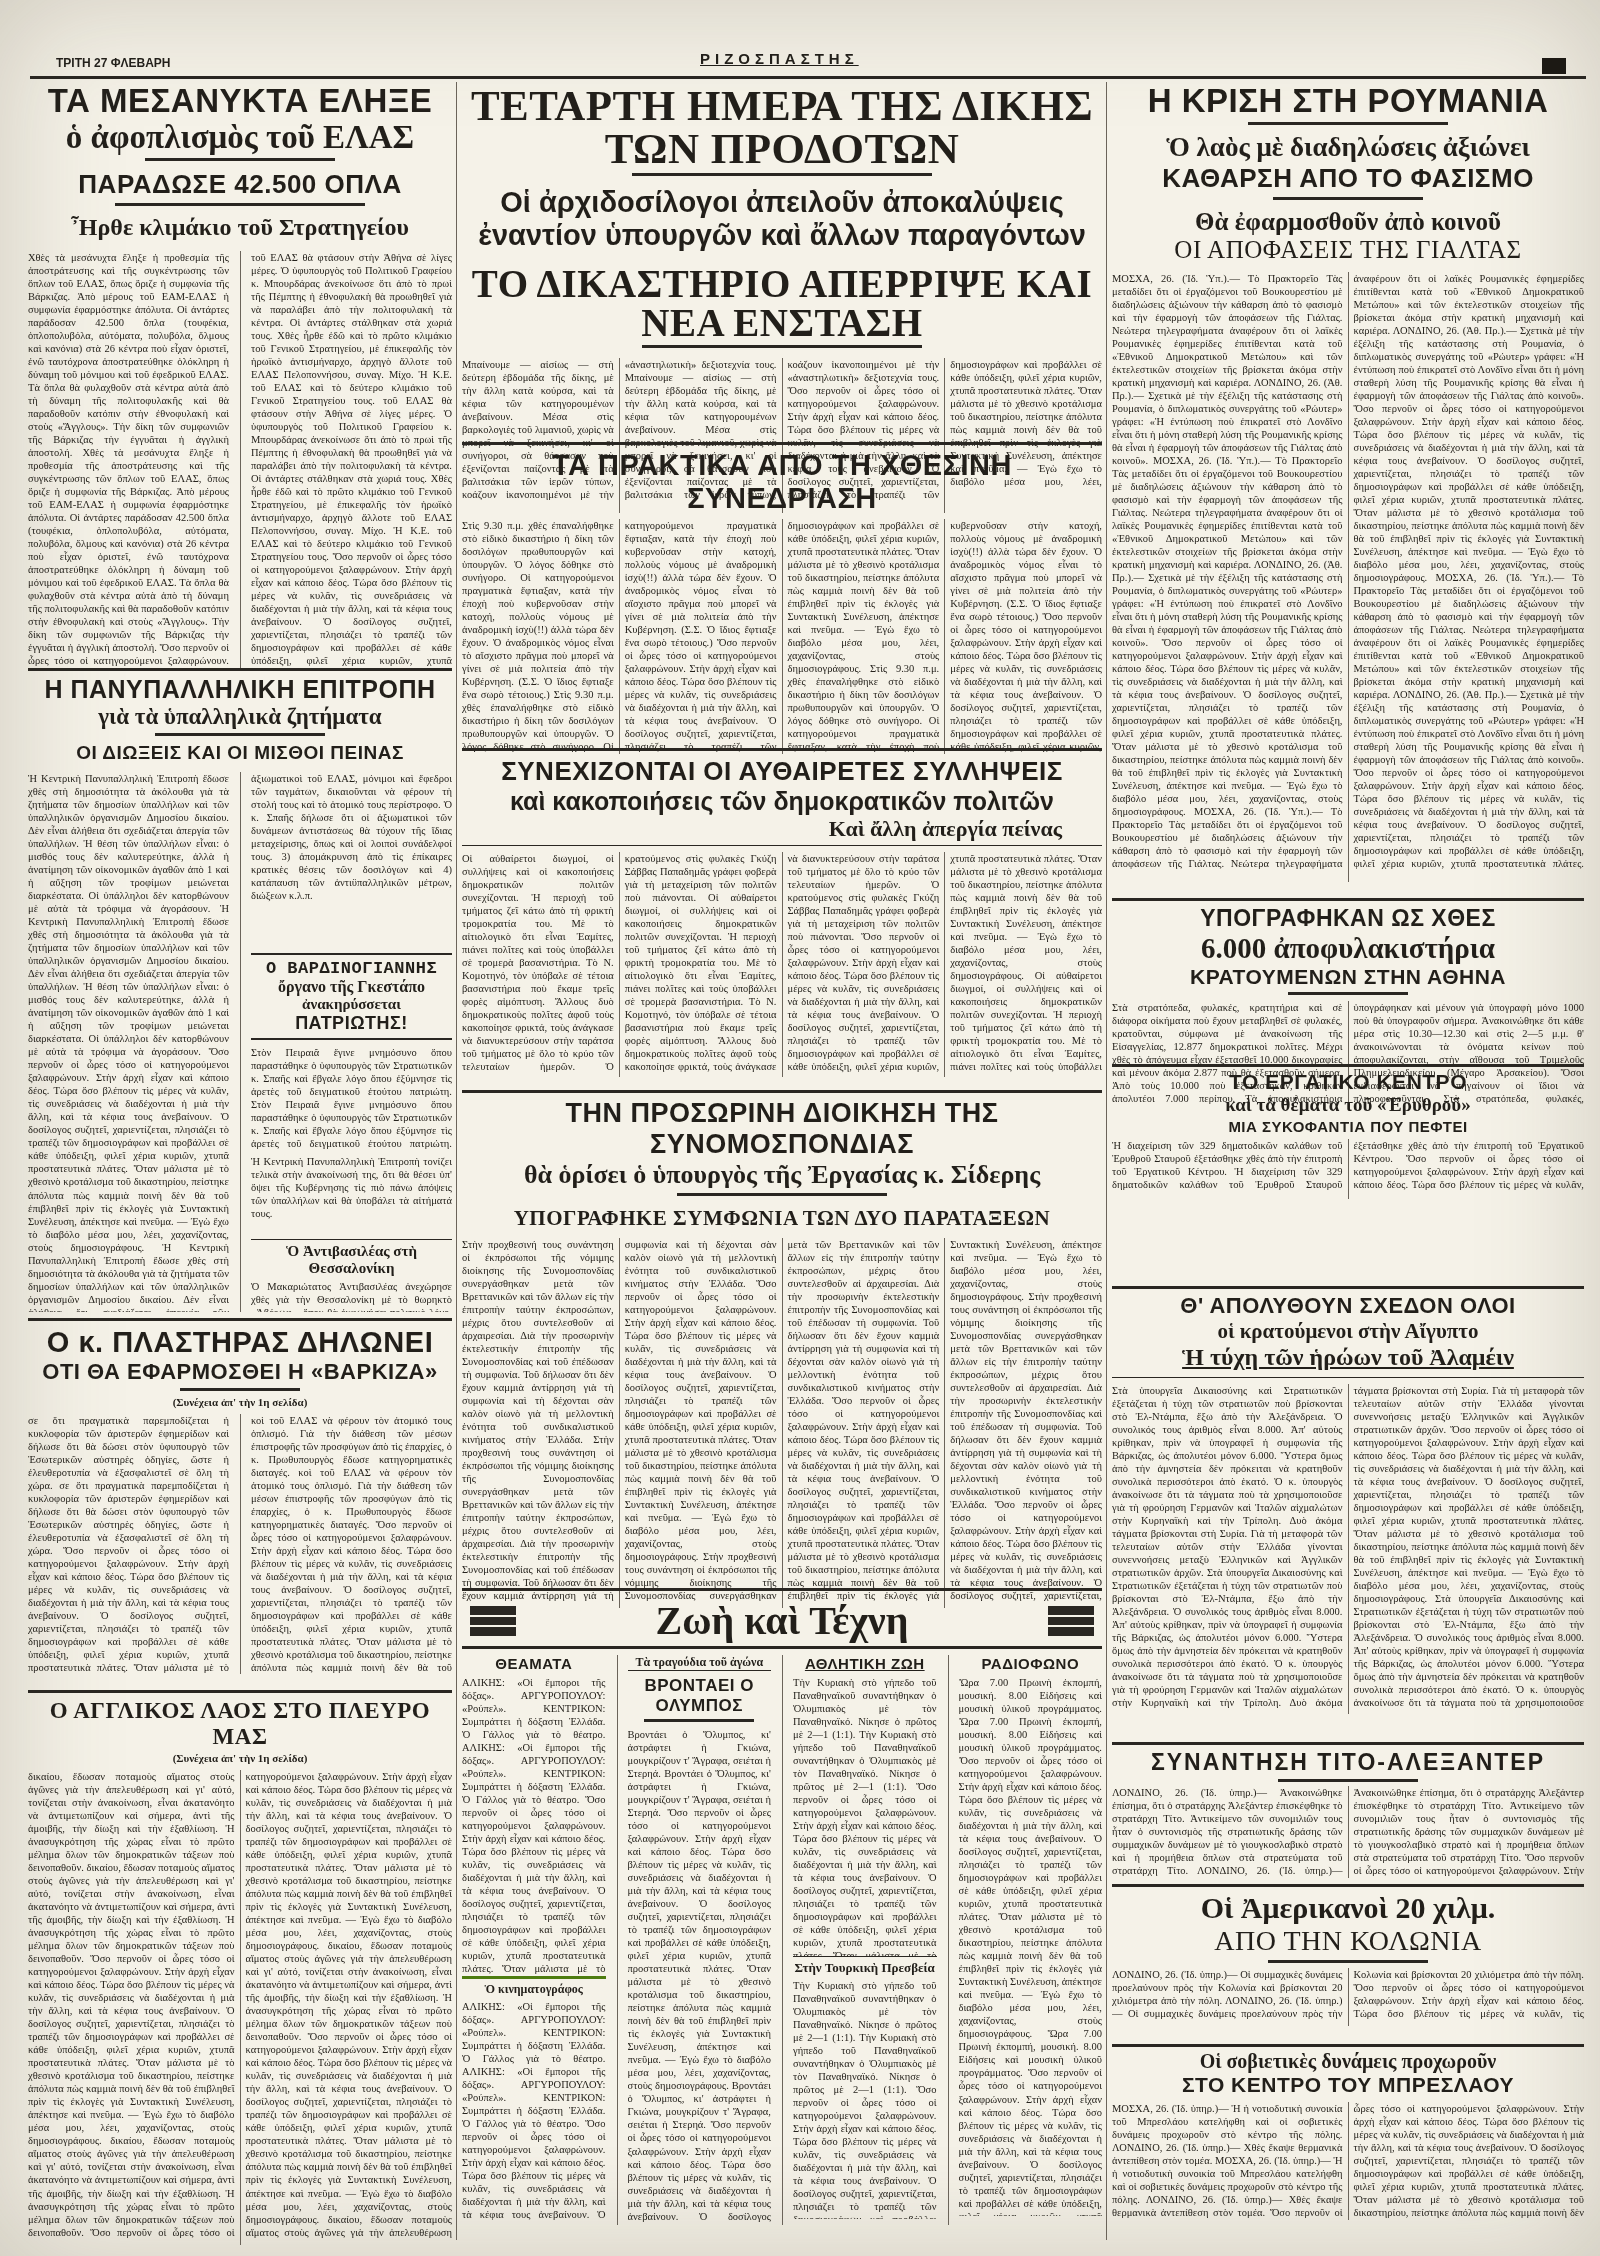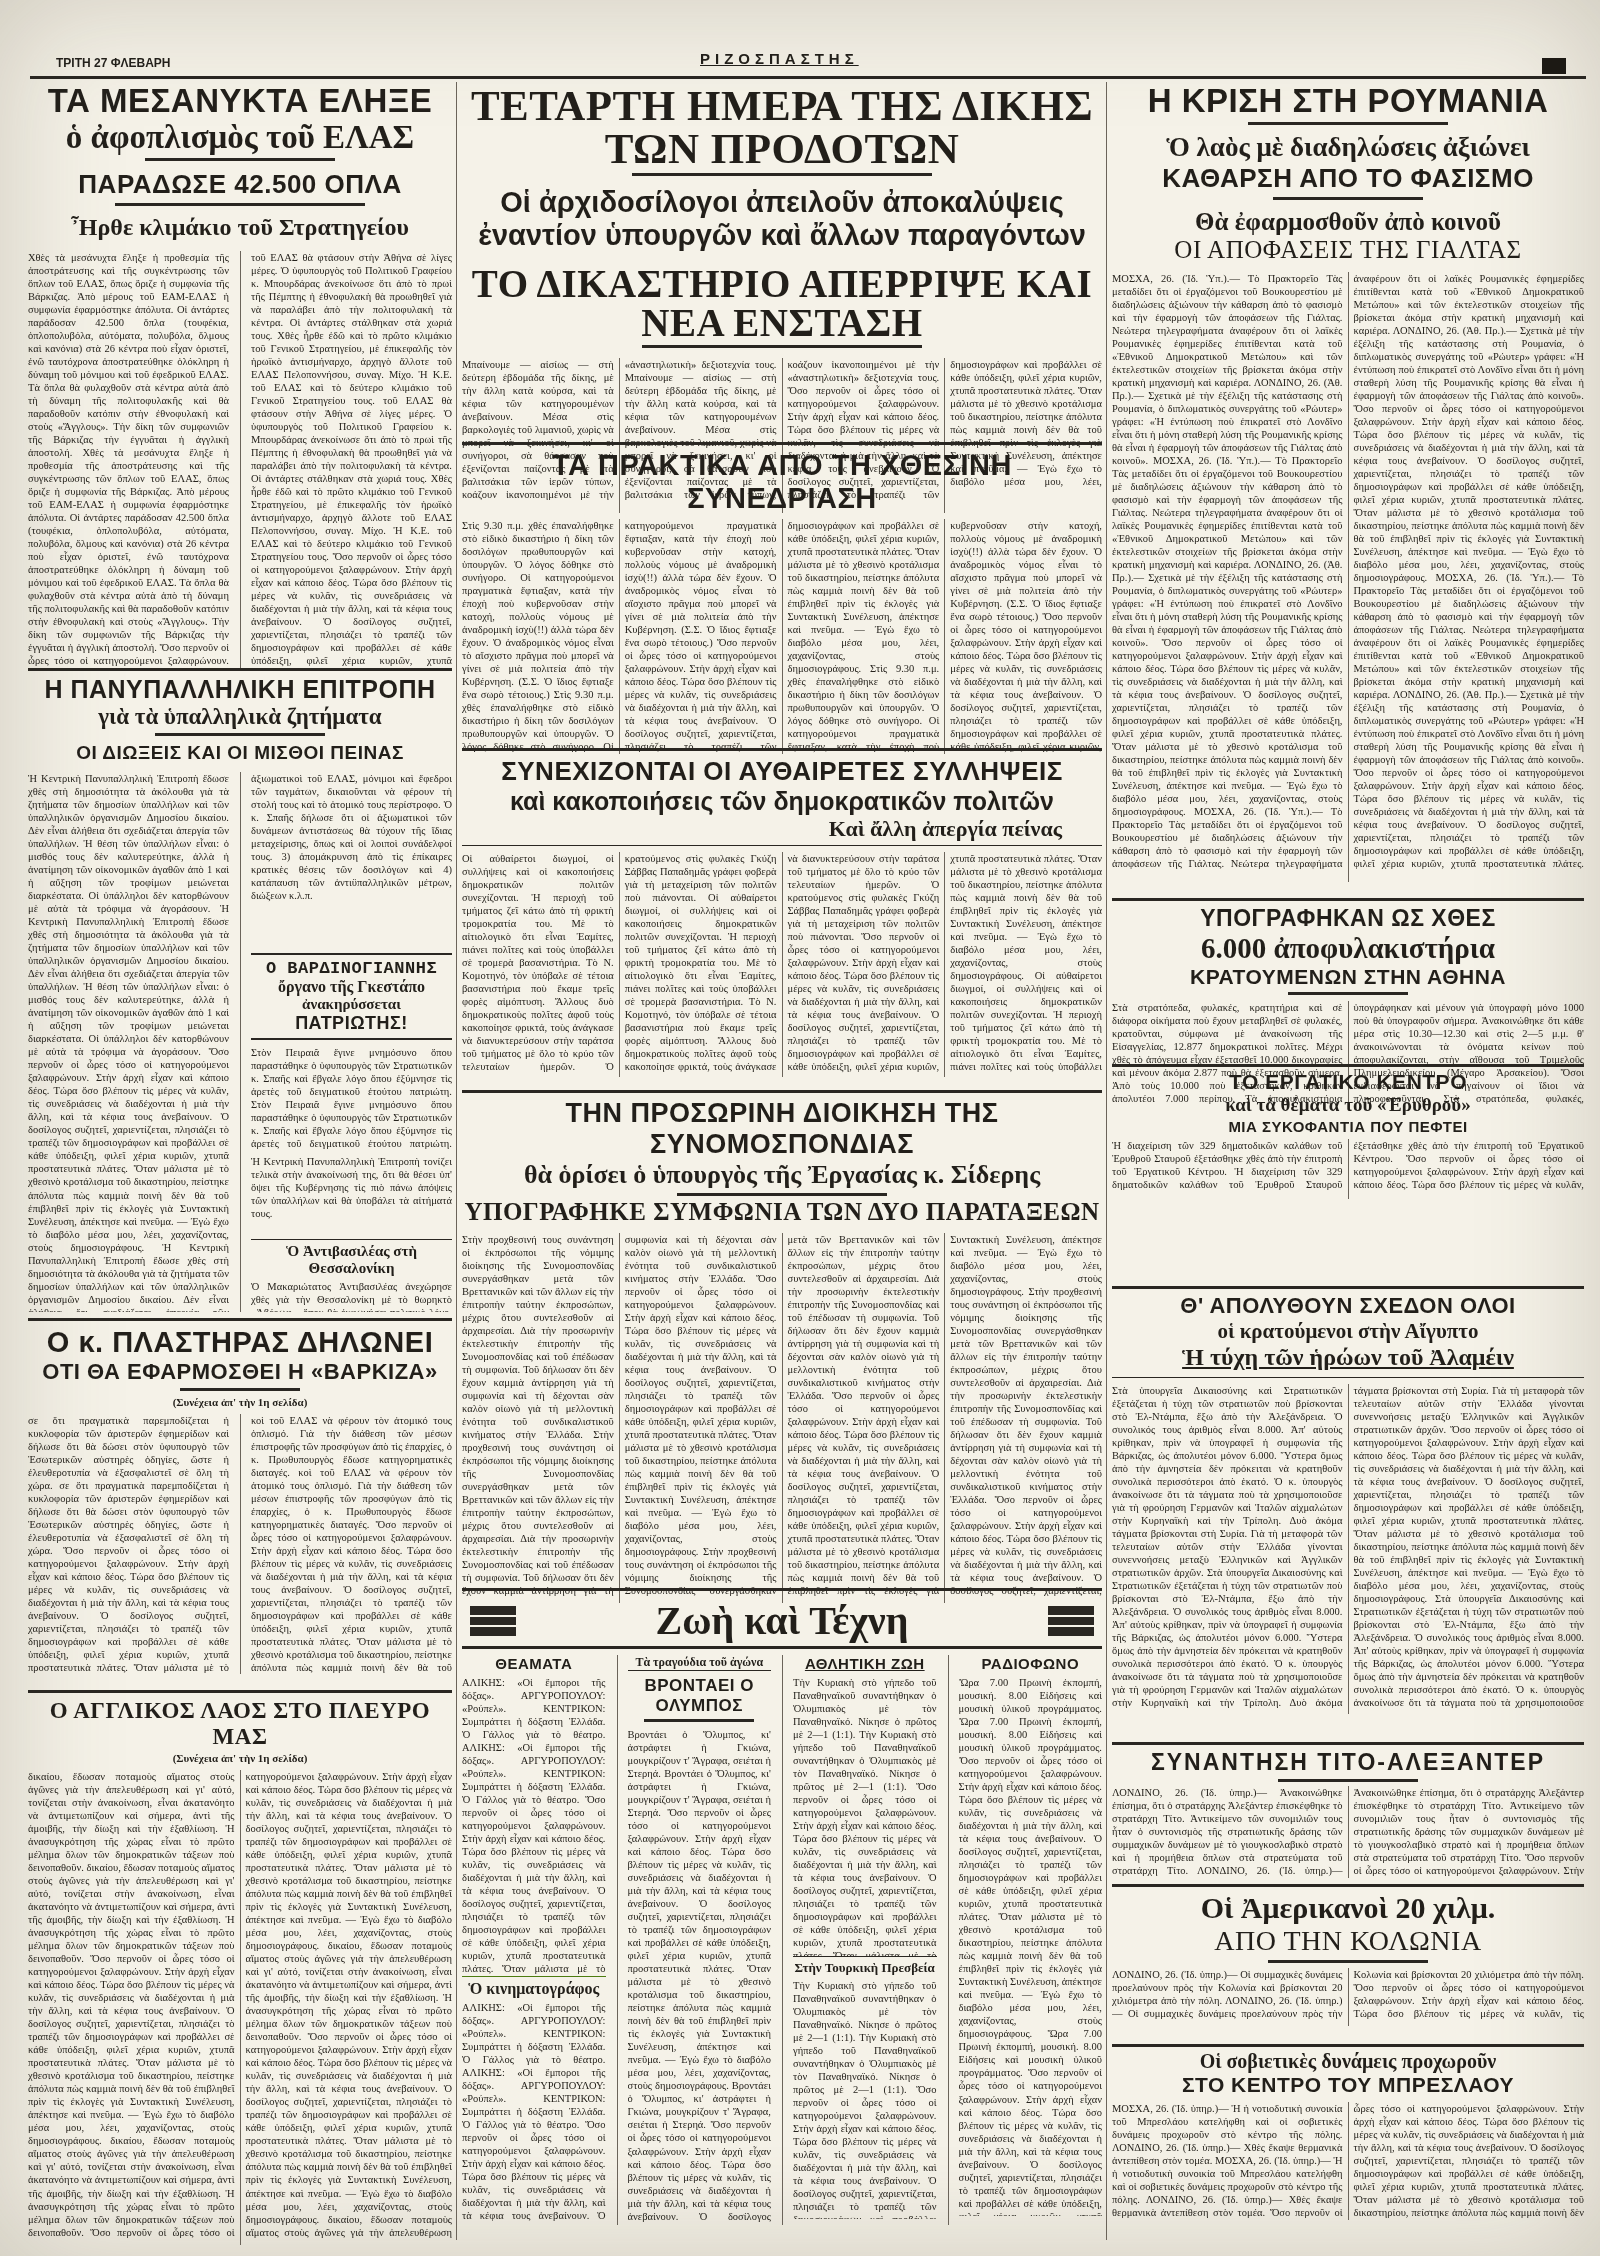--- a/index.html
+++ b/index.html
@@ -118,37 +118,37 @@
     <div class="sansb ctr" style="font-size:25px;">καὶ κακοποιήσεις τῶν δημοκρατικῶν πολιτῶν</div>
     <div class="serifb" style="font-size:22px;text-align:right;padding-right:40px;border-bottom:1px solid #2a2722;padding-bottom:3px;">Καὶ ἄλλη ἀπεργία πείνας</div>
     <div class="cols4 body-txt" style="margin-top:6px;height:225px;">Οἱ αὐθαίρετοι διωγμοί, οἱ συλλήψεις καὶ οἱ κακοποιήσεις δημοκρατικῶν πολιτῶν συνεχίζονται. Ἡ περιοχὴ τοῦ τμήματος ζεῖ κάτω ἀπὸ τὴ φρικτὴ τρομοκρατία του. Μὲ τὸ αἰτιολογικὸ ὅτι εἶναι Ἐαμίτες, πιάνει πολῖτες καὶ τοὺς ὑποβάλλει σὲ τρομερὰ βασανιστήρια. Τὸ Ν. Κομοτηνό, τὸν ὑπόβαλε σὲ τέτοια βασανιστήρια ποὺ ἔκαμε τρεῖς φορὲς αἱμόπτυση. Ἄλλους δυὸ δημοκρατικοὺς πολῖτες ἀφοῦ τοὺς κακοποίησε φρικτά, τοὺς ἀνάγκασε νὰ διανυκτερεύσουν στὴν ταράτσα τοῦ τμήματος μὲ ὅλο τὸ κρύο τῶν τελευταίων ἡμερῶν. Ὁ κρατούμενος στὶς φυλακὲς Γκύζη Σάββας Παπαδημᾶς γράφει φοβερὰ γιὰ τὴ μεταχείριση τῶν πολιτῶν ποὺ πιάνονται.  Οἱ αὐθαίρετοι διωγμοί, οἱ συλλήψεις καὶ οἱ κακοποιήσεις δημοκρατικῶν πολιτῶν συνεχίζονται. Ἡ περιοχὴ τοῦ τμήματος ζεῖ κάτω ἀπὸ τὴ φρικτὴ τρομοκρατία του. Μὲ τὸ αἰτιολογικὸ ὅτι εἶναι Ἐαμίτες, πιάνει πολῖτες καὶ τοὺς ὑποβάλλει σὲ τρομερὰ βασανιστήρια. Τὸ Ν. Κομοτηνό, τὸν ὑπόβαλε σὲ τέτοια βασανιστήρια ποὺ ἔκαμε τρεῖς φορὲς αἱμόπτυση. Ἄλλους δυὸ δημοκρατικοὺς πολῖτες ἀφοῦ τοὺς κακοποίησε φρικτά, τοὺς ἀνάγκασε νὰ διανυκτερεύσουν στὴν ταράτσα τοῦ τμήματος μὲ ὅλο τὸ κρύο τῶν τελευταίων ἡμερῶν. Ὁ κρατούμενος στὶς φυλακὲς Γκύζη Σάββας Παπαδημᾶς γράφει φοβερὰ γιὰ τὴ μεταχείριση τῶν πολιτῶν ποὺ πιάνονται.  Ὅσο περνοῦν οἱ ὧρες τόσο οἱ κατηγορούμενοι ξαλαφρώνουν. Στὴν ἀρχὴ εἶχαν καὶ κάποιο δέος. Τώρα ὅσο βλέπουν τὶς μέρες νὰ κυλᾶν, τὶς συνεδριάσεις νὰ διαδέχονται ἡ μιὰ τὴν ἄλλη, καὶ τὰ κέφια τους ἀνεβαίνουν. Ὁ δοσίλογος συζητεῖ, χαριεντίζεται, πλησιάζει τὸ τραπέζι τῶν δημοσιογράφων καὶ προβάλλει σὲ κάθε ὑπόδειξη, φιλεῖ χέρια κυριῶν, χτυπᾶ προστατευτικὰ πλάτες. Ὅταν μάλιστα μὲ τὸ χθεσινὸ κροτάλισμα τοῦ δικαστηρίου, πείστηκε ἀπόλυτα πὼς καμμιὰ ποινὴ δὲν θὰ τοῦ ἐπιβληθεῖ πρὶν τὶς ἐκλογὲς γιὰ Συντακτικὴ Συνέλευση, ἀπέκτησε καὶ πνεῦμα. — Ἐγὼ ἔχω τὸ διαβόλο μέσα μου, λέει, χαχανίζοντας, στοὺς δημοσιογράφους.  Οἱ αὐθαίρετοι διωγμοί, οἱ συλλήψεις καὶ οἱ κακοποιήσεις δημοκρατικῶν πολιτῶν συνεχίζονται. Ἡ περιοχὴ τοῦ τμήματος ζεῖ κάτω ἀπὸ τὴ φρικτὴ τρομοκρατία του. Μὲ τὸ αἰτιολογικὸ ὅτι εἶναι Ἐαμίτες, πιάνει πολῖτες καὶ τοὺς ὑποβάλλει σὲ τρομερὰ βασανιστήρια. Τὸ Ν. Κομοτηνό, τὸν ὑπόβαλε σὲ τέτοια βασανιστήρια ποὺ ἔκαμε τρεῖς φορὲς αἱμόπτυση. Ἄλλους δυὸ δημοκρατικοὺς πολῖτες ἀφοῦ τοὺς κακοποίησε φρικτά, τοὺς ἀνάγκασε νὰ διανυκτερεύσουν στὴν ταράτσα τοῦ τμήματος μὲ ὅλο τὸ κρύο τῶν τελευταίων ἡμερῶν. Ὁ κρατούμενος στὶς φυλακὲς Γκύζη Σάββας Παπαδημᾶς γράφει φοβερὰ γιὰ τὴ μεταχείριση τῶν πολιτῶν ποὺ πιάνονται.  Ὅσο περνοῦν οἱ ὧρες τόσο οἱ κατηγορούμενοι ξαλαφρώνουν. Στὴν ἀρχὴ εἶχαν καὶ κάποιο δέος. Τώρα ὅσο βλέπουν τὶς μέρες νὰ κυλᾶν, τὶς συνεδριάσεις νὰ διαδέχονται ἡ μιὰ τὴν ἄλλη, καὶ τὰ κέφια τους ἀνεβαίνουν. Ὁ δοσίλογος συζητεῖ, χαριεντίζεται, πλησιάζει τὸ τραπέζι τῶν δημοσιογράφων καὶ προβάλλει σὲ κάθε ὑπόδειξη, φιλεῖ χέρια κυριῶν, χτυπᾶ προστατευτικὰ πλάτες. Ὅταν μάλιστα μὲ τὸ χθεσινὸ κροτάλισμα τοῦ δικαστηρίου, πείστηκε ἀπόλυτα πὼς καμμιὰ ποινὴ δὲν θὰ τοῦ ἐπιβληθεῖ πρὶν τὶς ἐκλογὲς γιὰ Συντακτικὴ Συνέλευση, ἀπέκτησε καὶ πνεῦμα. — Ἐγὼ ἔχω τὸ διαβόλο μέσα μου, λέει, χαχανίζοντας, στοὺς δημοσιογράφους. </div>
   </section>
 
   <section class="abs" style="left:462px;top:1090px;width:640px;">
     <div class="thickrule"></div>
     <div class="sansb ctr caps" style="font-size:27px;margin-top:5px;">ΤΗΝ ΠΡΟΣΩΡΙΝΗ ΔΙΟΙΚΗΣΗ ΤΗΣ ΣΥΝΟΜΟΣΠΟΝΔΙΑΣ</div>
     <div class="serifb ctr" style="font-size:26px;">θὰ ὁρίσει ὁ ὑπουργὸς τῆς Ἐργασίας κ. Σίδερης</div>
     <div class="uline" style="width:210px;"></div>
-    <div class="serifb ctr caps" style="font-size:25px;margin-top:2px;">ΥΠΟΓΡΑΦΗΚΕ ΣΥΜΦΩΝΙΑ ΤΩΝ ΔΥΟ ΠΑΡΑΤΑΞΕΩΝ</div>
+    <div class="serifb ctr caps" style="font-size:21px;margin-top:10px;">ΥΠΟΓΡΑΦΗΚΕ ΣΥΜΦΩΝΙΑ ΤΩΝ ΔΥΟ ΠΑΡΑΤΑΞΕΩΝ</div>
     <div class="cols4 body-txt" style="margin-top:7px;height:370px;">Στὴν προχθεσινή τους συνάντηση οἱ ἐκπρόσωποι τῆς νόμιμης διοίκησης τῆς Συνομοσπονδίας συνεργάσθηκαν μετὰ τῶν Βρεττανικῶν καὶ τῶν ἄλλων εἰς τὴν ἐπιτροπὴν ταύτην ἐκπροσώπων, μέχρις ὅτου συντελεσθοῦν αἱ ἀρχαιρεσίαι. Διὰ τὴν προσωρινὴν ἐκτελεστικὴν ἐπιτροπὴν τῆς Συνομοσπονδίας καὶ τοῦ ἐπέδωσαν τὴ συμφωνία. Τοῦ δήλωσαν ὅτι δὲν ἔχουν καμμιὰ ἀντίρρηση γιὰ τὴ συμφωνία καὶ τὴ δέχονται σὰν καλὸν οἰωνὸ γιὰ τὴ μελλοντικὴ ἑνότητα τοῦ συνδικαλιστικοῦ κινήματος στὴν Ἑλλάδα.  Στὴν προχθεσινή τους συνάντηση οἱ ἐκπρόσωποι τῆς νόμιμης διοίκησης τῆς Συνομοσπονδίας συνεργάσθηκαν μετὰ τῶν Βρεττανικῶν καὶ τῶν ἄλλων εἰς τὴν ἐπιτροπὴν ταύτην ἐκπροσώπων, μέχρις ὅτου συντελεσθοῦν αἱ ἀρχαιρεσίαι. Διὰ τὴν προσωρινὴν ἐκτελεστικὴν ἐπιτροπὴν τῆς Συνομοσπονδίας καὶ τοῦ ἐπέδωσαν τὴ συμφωνία. Τοῦ δήλωσαν ὅτι δὲν ἔχουν καμμιὰ ἀντίρρηση γιὰ τὴ συμφωνία καὶ τὴ δέχονται σὰν καλὸν οἰωνὸ γιὰ τὴ μελλοντικὴ ἑνότητα τοῦ συνδικαλιστικοῦ κινήματος στὴν Ἑλλάδα.  Ὅσο περνοῦν οἱ ὧρες τόσο οἱ κατηγορούμενοι ξαλαφρώνουν. Στὴν ἀρχὴ εἶχαν καὶ κάποιο δέος. Τώρα ὅσο βλέπουν τὶς μέρες νὰ κυλᾶν, τὶς συνεδριάσεις νὰ διαδέχονται ἡ μιὰ τὴν ἄλλη, καὶ τὰ κέφια τους ἀνεβαίνουν. Ὁ δοσίλογος συζητεῖ, χαριεντίζεται, πλησιάζει τὸ τραπέζι τῶν δημοσιογράφων καὶ προβάλλει σὲ κάθε ὑπόδειξη, φιλεῖ χέρια κυριῶν, χτυπᾶ προστατευτικὰ πλάτες. Ὅταν μάλιστα μὲ τὸ χθεσινὸ κροτάλισμα τοῦ δικαστηρίου, πείστηκε ἀπόλυτα πὼς καμμιὰ ποινὴ δὲν θὰ τοῦ ἐπιβληθεῖ πρὶν τὶς ἐκλογὲς γιὰ Συντακτικὴ Συνέλευση, ἀπέκτησε καὶ πνεῦμα. — Ἐγὼ ἔχω τὸ διαβόλο μέσα μου, λέει, χαχανίζοντας, στοὺς δημοσιογράφους.  Στὴν προχθεσινή τους συνάντηση οἱ ἐκπρόσωποι τῆς νόμιμης διοίκησης τῆς Συνομοσπονδίας συνεργάσθηκαν μετὰ τῶν Βρεττανικῶν καὶ τῶν ἄλλων εἰς τὴν ἐπιτροπὴν ταύτην ἐκπροσώπων, μέχρις ὅτου συντελεσθοῦν αἱ ἀρχαιρεσίαι. Διὰ τὴν προσωρινὴν ἐκτελεστικὴν ἐπιτροπὴν τῆς Συνομοσπονδίας καὶ τοῦ ἐπέδωσαν τὴ συμφωνία. Τοῦ δήλωσαν ὅτι δὲν ἔχουν καμμιὰ ἀντίρρηση γιὰ τὴ συμφωνία καὶ τὴ δέχονται σὰν καλὸν οἰωνὸ γιὰ τὴ μελλοντικὴ ἑνότητα τοῦ συνδικαλιστικοῦ κινήματος στὴν Ἑλλάδα.  Ὅσο περνοῦν οἱ ὧρες τόσο οἱ κατηγορούμενοι ξαλαφρώνουν. Στὴν ἀρχὴ εἶχαν καὶ κάποιο δέος. Τώρα ὅσο βλέπουν τὶς μέρες νὰ κυλᾶν, τὶς συνεδριάσεις νὰ διαδέχονται ἡ μιὰ τὴν ἄλλη, καὶ τὰ κέφια τους ἀνεβαίνουν. Ὁ δοσίλογος συζητεῖ, χαριεντίζεται, πλησιάζει τὸ τραπέζι τῶν δημοσιογράφων καὶ προβάλλει σὲ κάθε ὑπόδειξη, φιλεῖ χέρια κυριῶν, χτυπᾶ προστατευτικὰ πλάτες. Ὅταν μάλιστα μὲ τὸ χθεσινὸ κροτάλισμα τοῦ δικαστηρίου, πείστηκε ἀπόλυτα πὼς καμμιὰ ποινὴ δὲν θὰ τοῦ ἐπιβληθεῖ πρὶν τὶς ἐκλογὲς γιὰ Συντακτικὴ Συνέλευση, ἀπέκτησε καὶ πνεῦμα. — Ἐγὼ ἔχω τὸ διαβόλο μέσα μου, λέει, χαχανίζοντας, στοὺς δημοσιογράφους.  Στὴν προχθεσινή τους συνάντηση οἱ ἐκπρόσωποι τῆς νόμιμης διοίκησης τῆς Συνομοσπονδίας συνεργάσθηκαν μετὰ τῶν Βρεττανικῶν καὶ τῶν ἄλλων εἰς τὴν ἐπιτροπὴν ταύτην ἐκπροσώπων, μέχρις ὅτου συντελεσθοῦν αἱ ἀρχαιρεσίαι. Διὰ τὴν προσωρινὴν ἐκτελεστικὴν ἐπιτροπὴν τῆς Συνομοσπονδίας καὶ τοῦ ἐπέδωσαν τὴ συμφωνία. Τοῦ δήλωσαν ὅτι δὲν ἔχουν καμμιὰ ἀντίρρηση γιὰ τὴ συμφωνία καὶ τὴ δέχονται σὰν καλὸν οἰωνὸ γιὰ τὴ μελλοντικὴ ἑνότητα τοῦ συνδικαλιστικοῦ κινήματος στὴν Ἑλλάδα.  Ὅσο περνοῦν οἱ ὧρες τόσο οἱ κατηγορούμενοι ξαλαφρώνουν. Στὴν ἀρχὴ εἶχαν καὶ κάποιο δέος. Τώρα ὅσο βλέπουν τὶς μέρες νὰ κυλᾶν, τὶς συνεδριάσεις νὰ διαδέχονται ἡ μιὰ τὴν ἄλλη, καὶ τὰ κέφια τους ἀνεβαίνουν. Ὁ δοσίλογος συζητεῖ, χαριεντίζεται, πλησιάζει τὸ τραπέζι τῶν δημοσιογράφων καὶ προβάλλει σὲ κάθε ὑπόδειξη, φιλεῖ χέρια κυριῶν, χτυπᾶ προστατευτικὰ πλάτες. Ὅταν μάλιστα μὲ τὸ χθεσινὸ κροτάλισμα τοῦ δικαστηρίου, πείστηκε ἀπόλυτα πὼς καμμιὰ ποινὴ δὲν θὰ τοῦ ἐπιβληθεῖ πρὶν τὶς ἐκλογὲς γιὰ Συντακτικὴ Συνέλευση, ἀπέκτησε καὶ πνεῦμα. — Ἐγὼ ἔχω τὸ διαβόλο μέσα μου, λέει, χαχανίζοντας, στοὺς δημοσιογράφους. </div>
   </section>
 
   <section class="abs" style="left:462px;top:1588px;width:640px;">
     <div class="thickrule"></div>
     <div style="display:flex;align-items:center;justify-content:space-between;padding:6px 8px 2px 8px;">
       <span class="orn"></span>
       <span class="serifb" style="font-size:40px;">Ζωὴ καὶ Τέχνη</span>
       <span class="orn"></span>
     </div>
     <div class="thickrule"></div>
     <div class="tworow" style="margin-top:6px;height:570px;">
       <div class="c">
         <div class="sansb ctr caps" style="font-size:15px;">ΘΕΑΜΑΤΑ</div>
         <div class="body-txt" style="height:300px;margin-top:4px;">ΑΛΙΚΗΣ: «Οἱ ἔμποροι τῆς δόξας». ΑΡΓΥΡΟΠΟΥΛΟΥ: «Ρούπελ». ΚΕΝΤΡΙΚΟΝ: Συμπράττει ἡ δόξαστη Ἑλλάδα. Ὁ Γάλλος γιὰ τὸ θέατρο.  ΑΛΙΚΗΣ: «Οἱ ἔμποροι τῆς δόξας». ΑΡΓΥΡΟΠΟΥΛΟΥ: «Ρούπελ». ΚΕΝΤΡΙΚΟΝ: Συμπράττει ἡ δόξαστη Ἑλλάδα. Ὁ Γάλλος γιὰ τὸ θέατρο.  Ὅσο περνοῦν οἱ ὧρες τόσο οἱ κατηγορούμενοι ξαλαφρώνουν. Στὴν ἀρχὴ εἶχαν καὶ κάποιο δέος. Τώρα ὅσο βλέπουν τὶς μέρες νὰ κυλᾶν, τὶς συνεδριάσεις νὰ διαδέχονται ἡ μιὰ τὴν ἄλλη, καὶ τὰ κέφια τους ἀνεβαίνουν. Ὁ δοσίλογος συζητεῖ, χαριεντίζεται, πλησιάζει τὸ τραπέζι τῶν δημοσιογράφων καὶ προβάλλει σὲ κάθε ὑπόδειξη, φιλεῖ χέρια κυριῶν, χτυπᾶ προστατευτικὰ πλάτες. Ὅταν μάλιστα μὲ τὸ χθεσινὸ κροτάλισμα τοῦ δικαστηρίου, πείστηκε ἀπόλυτα πὼς καμμιὰ ποινὴ δὲν θὰ τοῦ ἐπιβληθεῖ πρὶν τὶς ἐκλογὲς γιὰ Συντακτικὴ Συνέλευση, ἀπέκτησε καὶ πνεῦμα. — Ἐγὼ ἔχω τὸ διαβόλο μέσα μου, λέει, χαχανίζοντας, στοὺς δημοσιογράφους. </div>
-        <div class="serifb ctr" style="font-size:16px;border-top:1px solid #4d7c0f;padding-top:3px;">Ὁ κινηματογράφος</div>
+        <div class="serifb ctr" style="font-size:12px;border-top:3px solid #4d7c0f;padding-top:3px;">Ὁ κινηματογράφος</div>
         <div class="body-txt" style="height:220px;margin-top:3px;">ΑΛΙΚΗΣ: «Οἱ ἔμποροι τῆς δόξας». ΑΡΓΥΡΟΠΟΥΛΟΥ: «Ρούπελ». ΚΕΝΤΡΙΚΟΝ: Συμπράττει ἡ δόξαστη Ἑλλάδα. Ὁ Γάλλος γιὰ τὸ θέατρο.  ΑΛΙΚΗΣ: «Οἱ ἔμποροι τῆς δόξας». ΑΡΓΥΡΟΠΟΥΛΟΥ: «Ρούπελ». ΚΕΝΤΡΙΚΟΝ: Συμπράττει ἡ δόξαστη Ἑλλάδα. Ὁ Γάλλος γιὰ τὸ θέατρο.  Ὅσο περνοῦν οἱ ὧρες τόσο οἱ κατηγορούμενοι ξαλαφρώνουν. Στὴν ἀρχὴ εἶχαν καὶ κάποιο δέος. Τώρα ὅσο βλέπουν τὶς μέρες νὰ κυλᾶν, τὶς συνεδριάσεις νὰ διαδέχονται ἡ μιὰ τὴν ἄλλη, καὶ τὰ κέφια τους ἀνεβαίνουν. Ὁ δοσίλογος συζητεῖ, χαριεντίζεται, πλησιάζει τὸ τραπέζι τῶν δημοσιογράφων καὶ προβάλλει σὲ κάθε ὑπόδειξη, φιλεῖ χέρια κυριῶν, χτυπᾶ προστατευτικὰ πλάτες. Ὅταν μάλιστα μὲ τὸ χθεσινὸ κροτάλισμα τοῦ δικαστηρίου, πείστηκε ἀπόλυτα πὼς καμμιὰ ποινὴ δὲν θὰ τοῦ ἐπιβληθεῖ πρὶν τὶς ἐκλογὲς γιὰ Συντακτικὴ Συνέλευση, ἀπέκτησε καὶ πνεῦμα. — Ἐγὼ ἔχω τὸ διαβόλο μέσα μου, λέει, χαχανίζοντας, στοὺς δημοσιογράφους. </div>
       </div>
       <div class="c">
         <div class="serifb ctr" style="font-size:12px;border-bottom:1px solid #2a2722;">Τὰ τραγούδια τοῦ ἀγώνα</div>
         <div class="sansb ctr caps" style="font-size:17px;margin-top:5px;">ΒΡΟΝΤΑΕΙ Ο ΟΛΥΜΠΟΣ</div>
         <div class="uline" style="width:110px;"></div>
         <div class="body-txt" style="height:500px;margin-top:6px;">Βροντάει ὁ Ὄλυμπος, κι' ἀστράφτει ἡ Γκιώνα, μουγκρίζουν τ' Ἄγραφα, σειέται ἡ Στερηά.  Βροντάει ὁ Ὄλυμπος, κι' ἀστράφτει ἡ Γκιώνα, μουγκρίζουν τ' Ἄγραφα, σειέται ἡ Στερηά.  Ὅσο περνοῦν οἱ ὧρες τόσο οἱ κατηγορούμενοι ξαλαφρώνουν. Στὴν ἀρχὴ εἶχαν καὶ κάποιο δέος. Τώρα ὅσο βλέπουν τὶς μέρες νὰ κυλᾶν, τὶς συνεδριάσεις νὰ διαδέχονται ἡ μιὰ τὴν ἄλλη, καὶ τὰ κέφια τους ἀνεβαίνουν. Ὁ δοσίλογος συζητεῖ, χαριεντίζεται, πλησιάζει τὸ τραπέζι τῶν δημοσιογράφων καὶ προβάλλει σὲ κάθε ὑπόδειξη, φιλεῖ χέρια κυριῶν, χτυπᾶ προστατευτικὰ πλάτες. Ὅταν μάλιστα μὲ τὸ χθεσινὸ κροτάλισμα τοῦ δικαστηρίου, πείστηκε ἀπόλυτα πὼς καμμιὰ ποινὴ δὲν θὰ τοῦ ἐπιβληθεῖ πρὶν τὶς ἐκλογὲς γιὰ Συντακτικὴ Συνέλευση, ἀπέκτησε καὶ πνεῦμα. — Ἐγὼ ἔχω τὸ διαβόλο μέσα μου, λέει, χαχανίζοντας, στοὺς δημοσιογράφους.  Βροντάει ὁ Ὄλυμπος, κι' ἀστράφτει ἡ Γκιώνα, μουγκρίζουν τ' Ἄγραφα, σειέται ἡ Στερηά.  Ὅσο περνοῦν οἱ ὧρες τόσο οἱ κατηγορούμενοι ξαλαφρώνουν. Στὴν ἀρχὴ εἶχαν καὶ κάποιο δέος. Τώρα ὅσο βλέπουν τὶς μέρες νὰ κυλᾶν, τὶς συνεδριάσεις νὰ διαδέχονται ἡ μιὰ τὴν ἄλλη, καὶ τὰ κέφια τους ἀνεβαίνουν. Ὁ δοσίλογος συζητεῖ, χαριεντίζεται, πλησιάζει τὸ τραπέζι τῶν δημοσιογράφων καὶ προβάλλει σὲ κάθε ὑπόδειξη, φιλεῖ χέρια κυριῶν, χτυπᾶ προστατευτικὰ πλάτες. Ὅταν μάλιστα μὲ τὸ χθεσινὸ κροτάλισμα τοῦ δικαστηρίου, πείστηκε ἀπόλυτα πὼς καμμιὰ ποινὴ δὲν θὰ τοῦ ἐπιβληθεῖ πρὶν τὶς ἐκλογὲς γιὰ Συντακτικὴ Συνέλευση, ἀπέκτησε καὶ πνεῦμα. — Ἐγὼ ἔχω τὸ διαβόλο μέσα μου, λέει, χαχανίζοντας, στοὺς δημοσιογράφους. </div>
       </div>
       <div class="c">
         <div class="sansb ctr caps" style="font-size:15px;text-decoration:underline;">ΑΘΛΗΤΙΚΗ ΖΩΗ</div>

